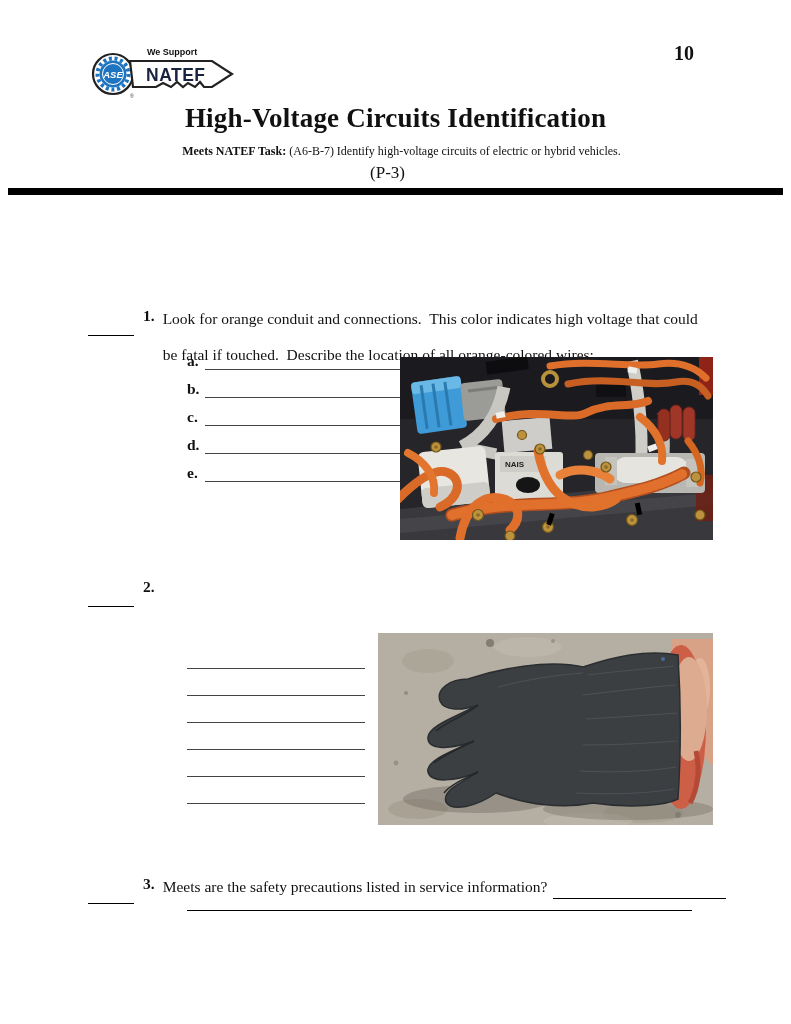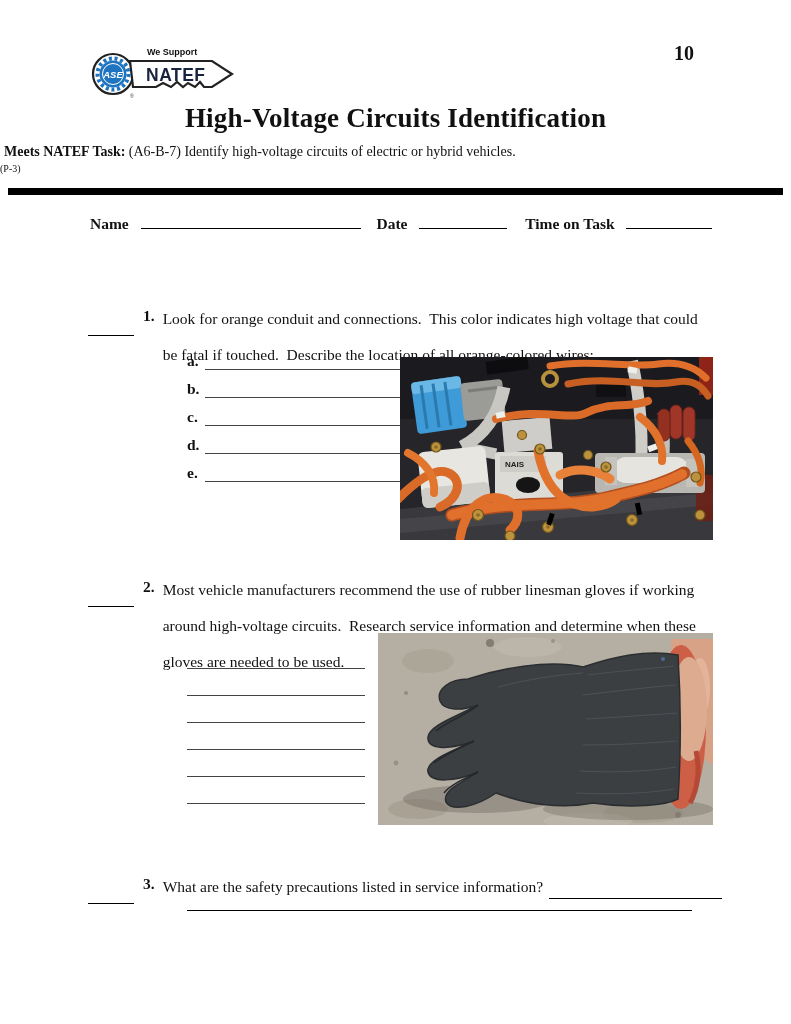--- a/index.html
+++ b/index.html
@@ -4,23 +4,23 @@
 <style>
   html,body{margin:0;padding:0;background:#e8e8e8;}
   .page{
     position:relative;width:791px;height:1024px;margin:0 auto;background:#ffffff;
     font-family:"Liberation Serif", serif;color:#111;overflow:hidden;
   }
   .abs{position:absolute;}
   .b{font-weight:bold;}
   .page-number{left:674px;top:42px;font-size:20px;font-weight:bold;}
   .title{left:0;right:0;top:103px;text-align:center;font-size:27px;font-weight:bold;letter-spacing:.2px;margin:0;}
-  .task-line{left:4px;right:0;top:144px;font-size:14px;}
+  .task-line{left:12px;right:0;top:144px;text-align:center;font-size:12px;}
   .task-line .lead{font-weight:bold;}
-  .priority{left:0;right:16px;top:163px;font-size:10px;}
+  .priority{left:0;right:16px;top:163px;text-align:center;font-size:17px;}
   .rule{left:8px;right:8px;top:188px;height:7px;background:#000;}
   .frow{font-size:15.5px;white-space:nowrap;}
   .ul{display:inline-block;border-bottom:1.6px solid #000;height:15px;vertical-align:baseline;}
   .gap8{margin-left:8px;} .gap12{margin-left:12px;} .gap14{margin-left:14px;} .gap16{margin-left:16px;}
   .eval-num{font-weight:bold;margin-left:18px;}
   .q{display:flex;align-items:flex-start;font-size:15.5px;}
   .q-blank{width:46px;height:17px;border-bottom:1.6px solid #000;margin-right:9px;flex:none;}
   .q-num{font-weight:bold;margin-right:8px;flex:none;line-height:29.5px;}
   .q-text{white-space:pre-wrap;line-height:36px;width:570px;}
   .letter-row{display:flex;align-items:flex-end;font-size:15.5px;}
@@ -55,28 +55,20 @@
   </svg>
 
   <h1 class="abs title">High-Voltage Circuits Identification</h1>
   <div class="abs task-line">
     <span class="lead">Meets NATEF Task:</span>
     <span>(A6-B-7)  Identify high-voltage circuits of electric or hybrid vehicles.</span>
   </div>
   <div class="abs priority">(P-3)</div>
   <div class="abs rule"></div>
 
-  <div class="abs frow" style="left:90px;top:213px;">
-    <span class="b">Name</span>
-    <span class="ul gap8" style="width:220px;"></span>
-    <span class="b gap12">Date</span>
-    <span class="ul gap8" style="width:88px;"></span>
-    <span class="b gap14">Time on Task</span>
-    <span class="ul gap8" style="width:86px;"></span>
-  </div>
 
 
   <div class="abs q" style="left:88px;top:301px;">
     <span class="q-blank" style="margin-top:17px;"></span>
     <span class="q-num">1.</span>
     <span class="q-text">Look for orange conduit and connections.  This color indicates high voltage that could
 be fatal if touched.  Describe the location of all orange-colored wires:</span>
   </div>
 
   <div class="abs letter-row" style="left:187px;top:352px;">
@@ -196,23 +188,20 @@
       <rect x="228" y="10" width="9" height="6" fill="#eeeeea" transform="rotate(10 232 13)"></rect>
       <rect x="248" y="88" width="9" height="6" fill="#eeeeea" transform="rotate(-20 252 91)"></rect>
       <rect x="148" y="156" width="5" height="12" fill="#000" transform="rotate(18 150 162)"></rect>
       <rect x="236" y="146" width="5" height="12" fill="#000" transform="rotate(-12 238 152)"></rect>
     </g>
   </svg>
 
   <div class="abs q" style="left:88px;top:572px;">
     <span class="q-blank" style="margin-top:17px;"></span>
     <span class="q-num">2.</span>
-    <span class="q-text">Most vehicle manufacturers recommend the use of rubber linesman gloves if working
-around high-voltage circuits.  Research service information and determine when these
-gloves are needed to be used.</span>
   </div>
 
   <div class="abs blank-line" style="left:187px;top:654px;"></div>
   <div class="abs blank-line" style="left:187px;top:681px;"></div>
   <div class="abs blank-line" style="left:187px;top:708px;"></div>
   <div class="abs blank-line" style="left:187px;top:735px;"></div>
   <div class="abs blank-line" style="left:187px;top:762px;"></div>
   <div class="abs blank-line" style="left:187px;top:789px;"></div>
 
   <svg class="abs" style="left:378px;top:633px;" width="335" height="192" viewBox="0 0 335 192">
@@ -264,18 +253,18 @@
     </g>
     <path d="M100,72 C92,80 70,88 58,98" stroke="#24272a" stroke-width="1.4" fill="none"></path>
     <path d="M96,108 C84,114 66,122 56,130" stroke="#24272a" stroke-width="1.4" fill="none"></path>
     <path d="M100,139 C86,146 72,152 66,160" stroke="#24272a" stroke-width="1.4" fill="none"></path>
     <circle cx="285" cy="26" r="2" fill="#4a6a9a"></circle>
   </svg>
 
   <div class="abs q" style="left:88px;top:869px;">
     <span class="q-blank" style="margin-top:17px;"></span>
     <span class="q-num">3.</span>
-    <span class="q-text" style="width:auto;">What are the safety precautions listed in service information?</span>
+    <span class="q-text" style="width:auto;">Meets are the safety precautions listed in service information?</span>
     <span class="q3-ul" style="margin-top:12px;"></span>
   </div>
   <div class="abs" style="left:187px;top:896px;width:505px;height:14px;border-bottom:1.6px solid #000;"></div>
 
 </div>
 
 </body></html>

